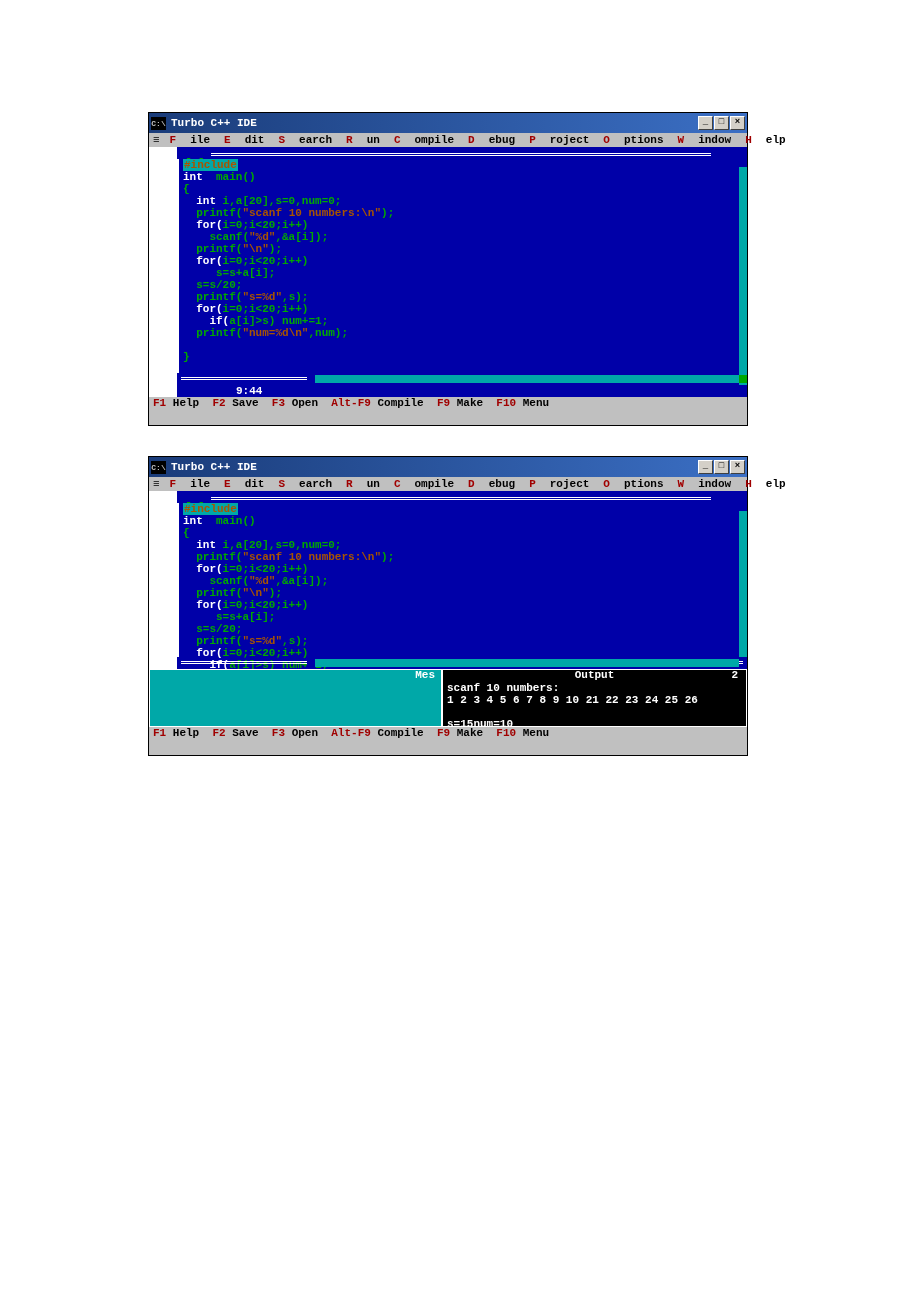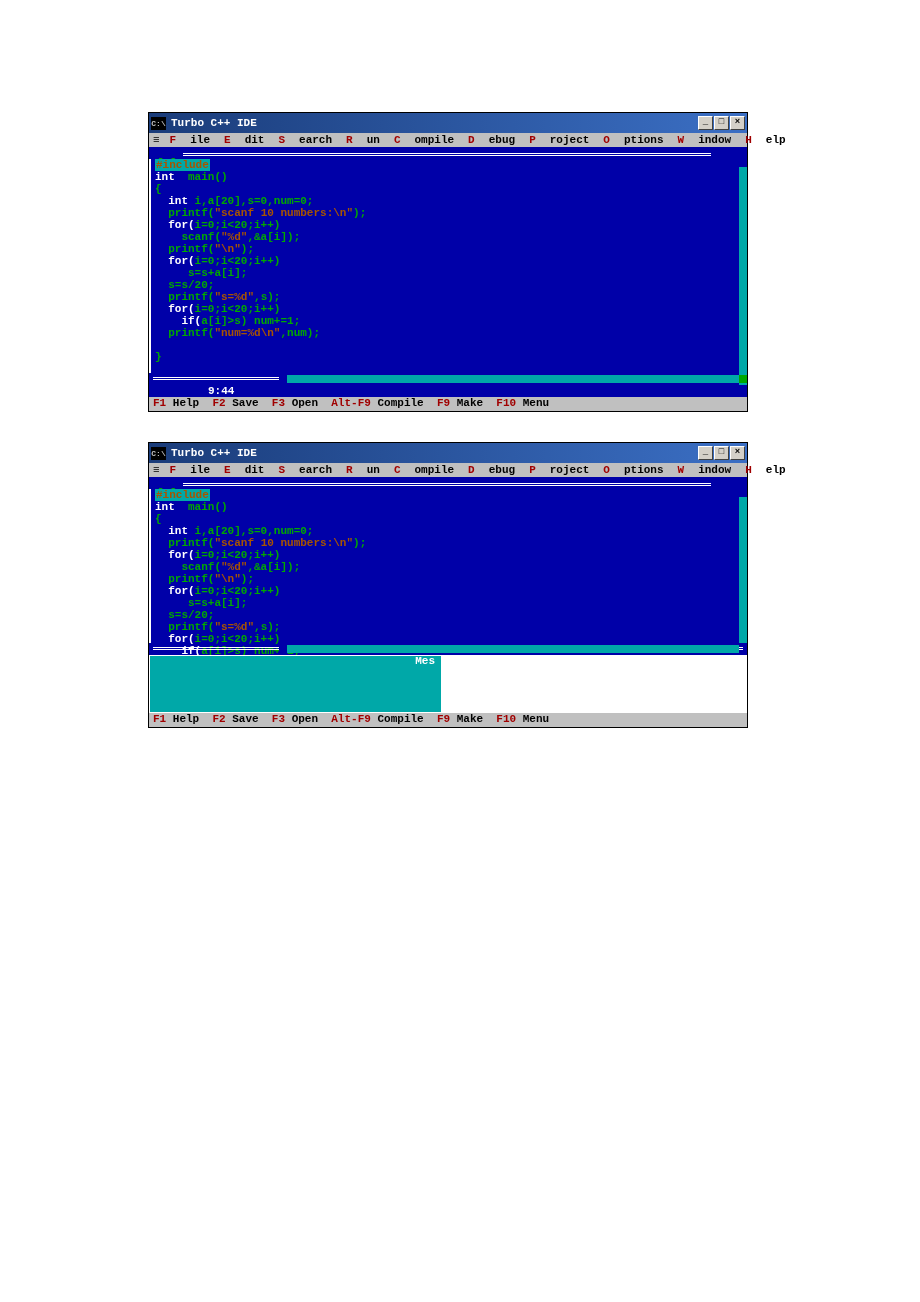--- a/index.html
+++ b/index.html
@@ -74,20 +74,21 @@
     color:#000; margin-right:10px;
     font-size:11px;
   }
   
   .client {
     background:#0000a8;
     color:#ffff55;
     font-size:11px;
     line-height:12px;
     position:relative;
+    margin-left:28px;
   }
   .code {
     padding:0 4px 0 4px;
     border-left:2px double #fff;
     border-right:0;
     position:relative;
   }
   .code pre { white-space:pre; font-family:inherit; font-size:11px; line-height:12px; }
   .hl-inc { background:#00a8a8; color:#a85400; padding:0 1px;}
   .gr    { color:#00a800; }
@@ -122,21 +123,21 @@
     height:8px;
     background:#00a8a8;
   }
   .hscroll .thumb { position:absolute;left:0;top:0;height:8px;width:8px;background:#0000a8;}
   .hscroll .arrow { position:absolute;right:-8px;top:0;height:8px;width:8px;background:#00a800;}
   
   .statusbar {
     background:#c0c0c0;
     color:#000;
     font-size:11px;
-    height:14px;
+    height:28px;
     padding:0 4px;
     white-space:pre;
   }
   .statusbar .k { color:#a00000; }
 
   
   .lower-panes {
     display:flex;
     height:58px;
   }
@@ -301,16 +302,24 @@
       <div class="hscroll">
         <div class="thumb"></div>
       </div>
     </div>
   </div>
 
   <div class="lower-panes">
     <div class="msg-pane">
       <span class="lbl">Mes</span>
     </div>
+    <div class="out-pane">
+      <span class="lbl">Output</span>
+      <span class="num2">2</span>
+      <pre>scanf 10 numbers:
+1 2 3 4 5 6 7 8 9 10 21 22 23 24 25 26
+
+s=15num=10</pre>
+    </div>
   </div>
 
   <div class="statusbar" id="status2"><span class="k">F1</span> Help  <span class="k">F2</span> Save  <span class="k">F3</span> Open  <span class="k">Alt-F9</span> Compile  <span class="k">F9</span> Make  <span class="k">F10</span> Menu</div>
 </div>
 
 </body></html>

